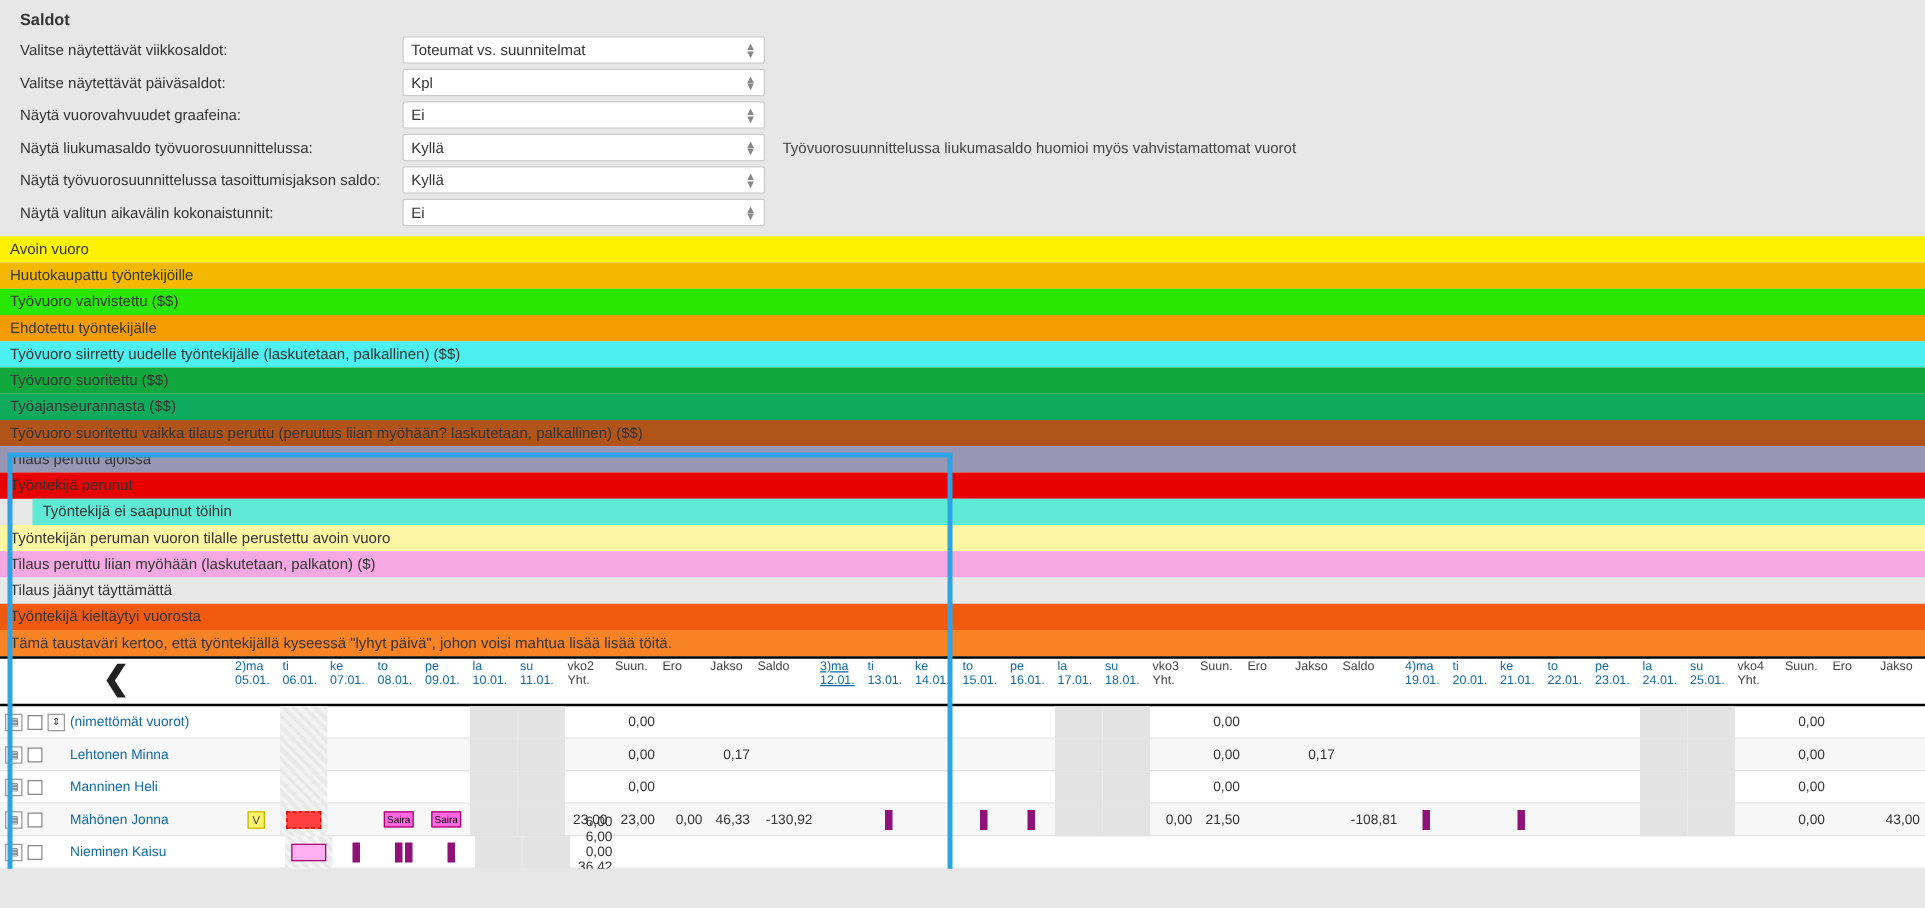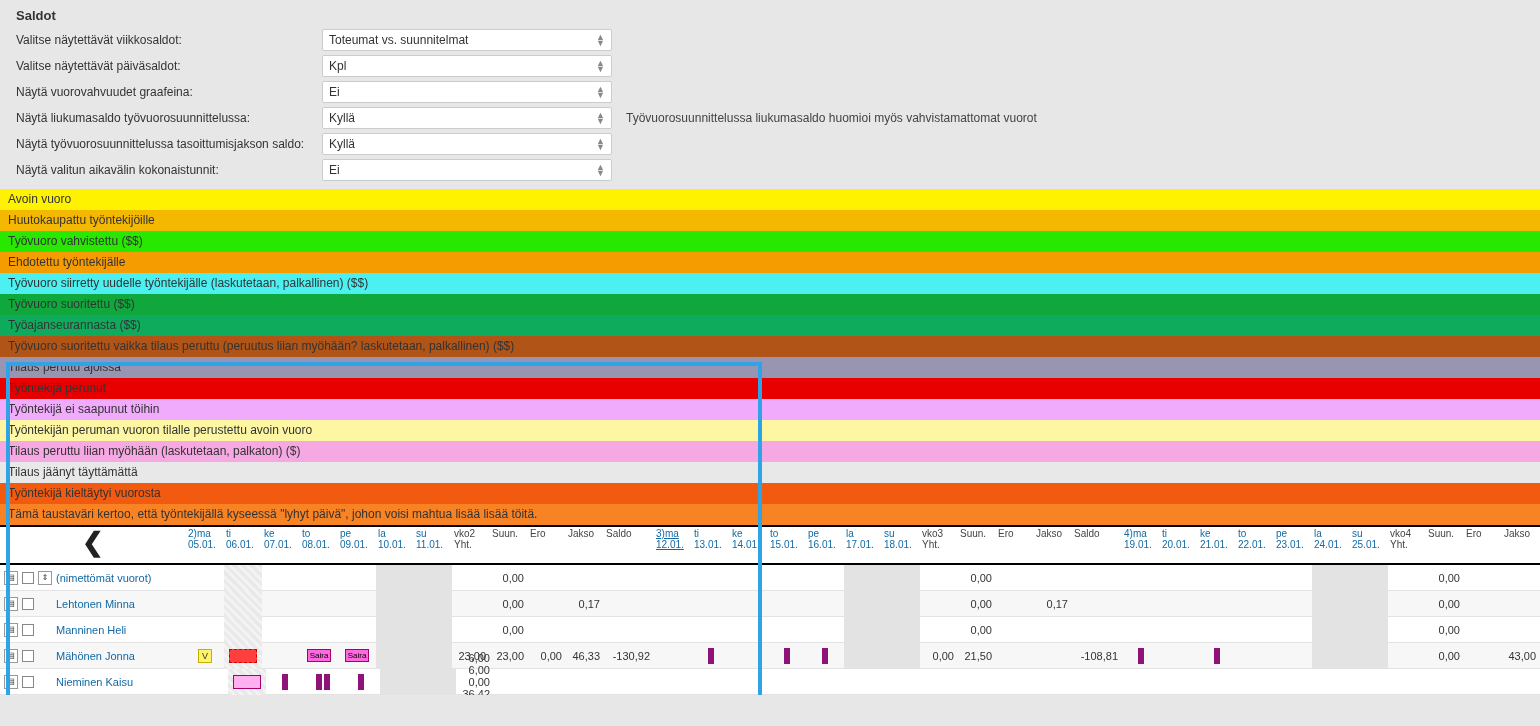--- a/index.html
+++ b/index.html
@@ -44,21 +44,21 @@
   .c-yellow     { background:#fff200; }
   .c-orange1    { background:#f5b800; }
   .c-orange2    { background:#f59d00; }
   .c-green-br   { background:#28e800; }
   .c-cyan       { background:#4cf0f0; }
   .c-green-med  { background:#10a83c; }
   .c-green-em   { background:#0fab5c; }
   .c-brown      { background:#b05418; }
   .c-red        { background:#e80000; }
   .c-purple-gr  { background:#9895b2; }
-  .c-grey       { background:#f0abfc; }
+  .c-grey       { background:#5eead4;margin-left:26px; }
   .c-pale-yel   { background:#fdf7a4; }
   .c-pink       { background:#f6a8e2; }
   .c-lightgrey  { background:#e8e8e8; }
   .c-orange-br  { background:#f25a10; }
   .c-orange-br2 { background:#f78324; }
 
   .sched { background:#fff; border-top:2px solid #000; position:relative;}
   .header-row {
     display:flex; font-size:10px; color:#0077cc;
     align-items:flex-start;

